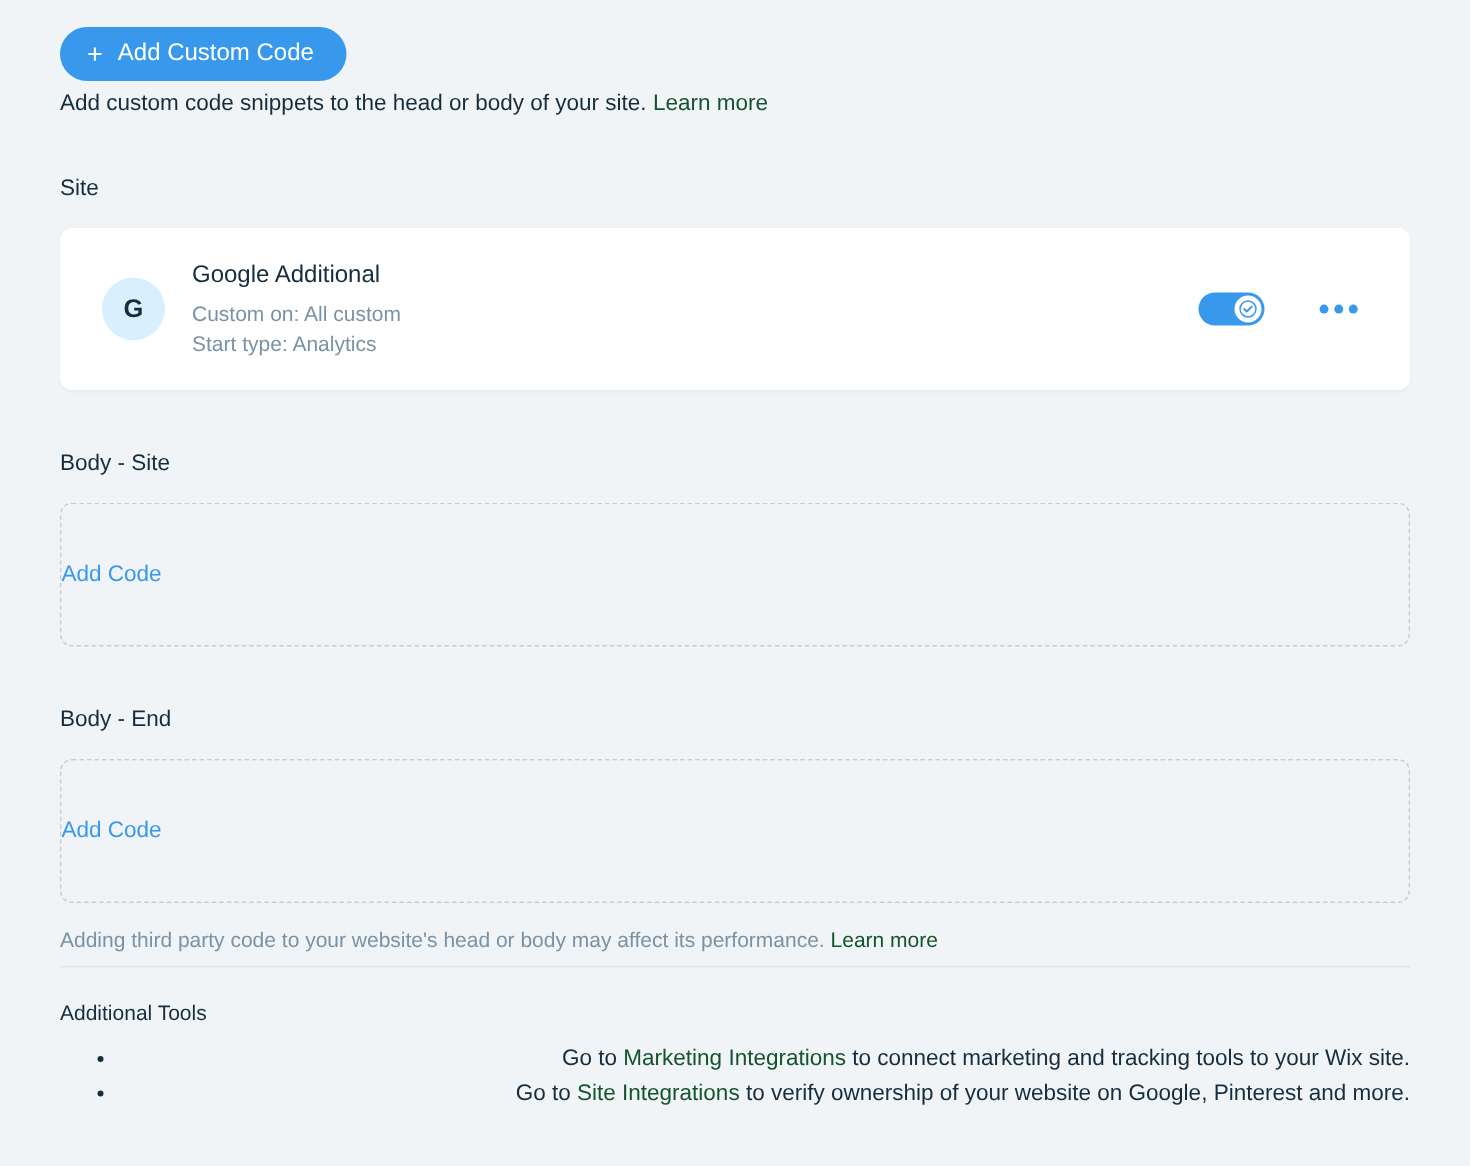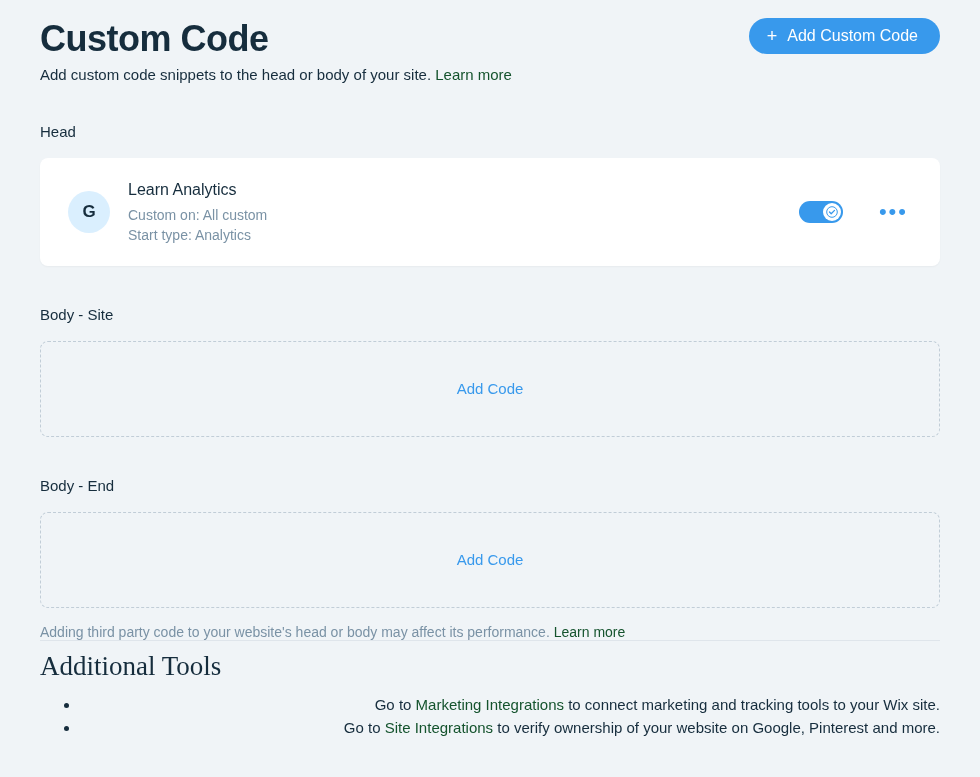--- a/index.html
+++ b/index.html
@@ -114,74 +114,72 @@
     letter-spacing: 2px;
     line-height: 1;
     padding: 0 4px;
   }
   .dashed-box {
     border: 1px dashed #c1cdd7;
     border-radius: 8px;
     height: 96px;
     display: flex;
     align-items: center;
-    justify-content: center;
+    justify-content: flex-start;
     margin-bottom: 40px;
     background: transparent;
     cursor: pointer;
   }
   .dashed-box.last { margin-bottom: 16px; }
   .add-code-text {
     color: #3899ec;
     font-size: 15px;
   }
   .footnote {
     font-size: 14px;
     color: #7a92a5;
-    padding-bottom: 0;
+    padding-bottom: 10px;
     border-bottom: 1px solid #dfe5eb;
-    margin-bottom: 10px;
+    margin-bottom: 22px;
   }
   .tools-heading {
-    font-size: 27px;
+    font-size: 14px;
     font-weight: 500;
     color: #162d3d;
     margin-bottom: 14px;
-    font-family: Liberation Serif, serif;
   }
   .tools-list {
     list-style: disc;
     padding-left: 40px;
     font-size: 15px;
     color: #162d3d;
   }
   .tools-list li { margin-bottom: 6px; text-align: right; }
 </style>
 </head>
 <body>
 
 <div class="header-row">
-  <h1 class="page-title">Custom Code</h1>
   <button class="add-btn">
     <span class="plus">+</span>
     <span>Add Custom Code</span>
   </button>
 </div>
 
 <p class="subtitle">
   <span>Add custom code snippets to the head or body of your site. </span><span class="link">Learn more</span>
 </p>
 
-<div class="section-label">Head</div>
+<div class="section-label">Site</div>
 
 <div class="card">
   <div class="card-left">
     <div class="code-icon">G</div>
     <div class="code-info">
-      <div class="code-title">Learn Analytics</div>
+      <div class="code-title">Google Additional</div>
       <div class="code-meta">
         <span>Custom on: </span><span>All custom</span>
       </div>
       <div class="code-meta">
         <span>Start type: </span><span>Analytics</span>
       </div>
     </div>
   </div>
   <div class="card-right">
     <div class="toggle">

